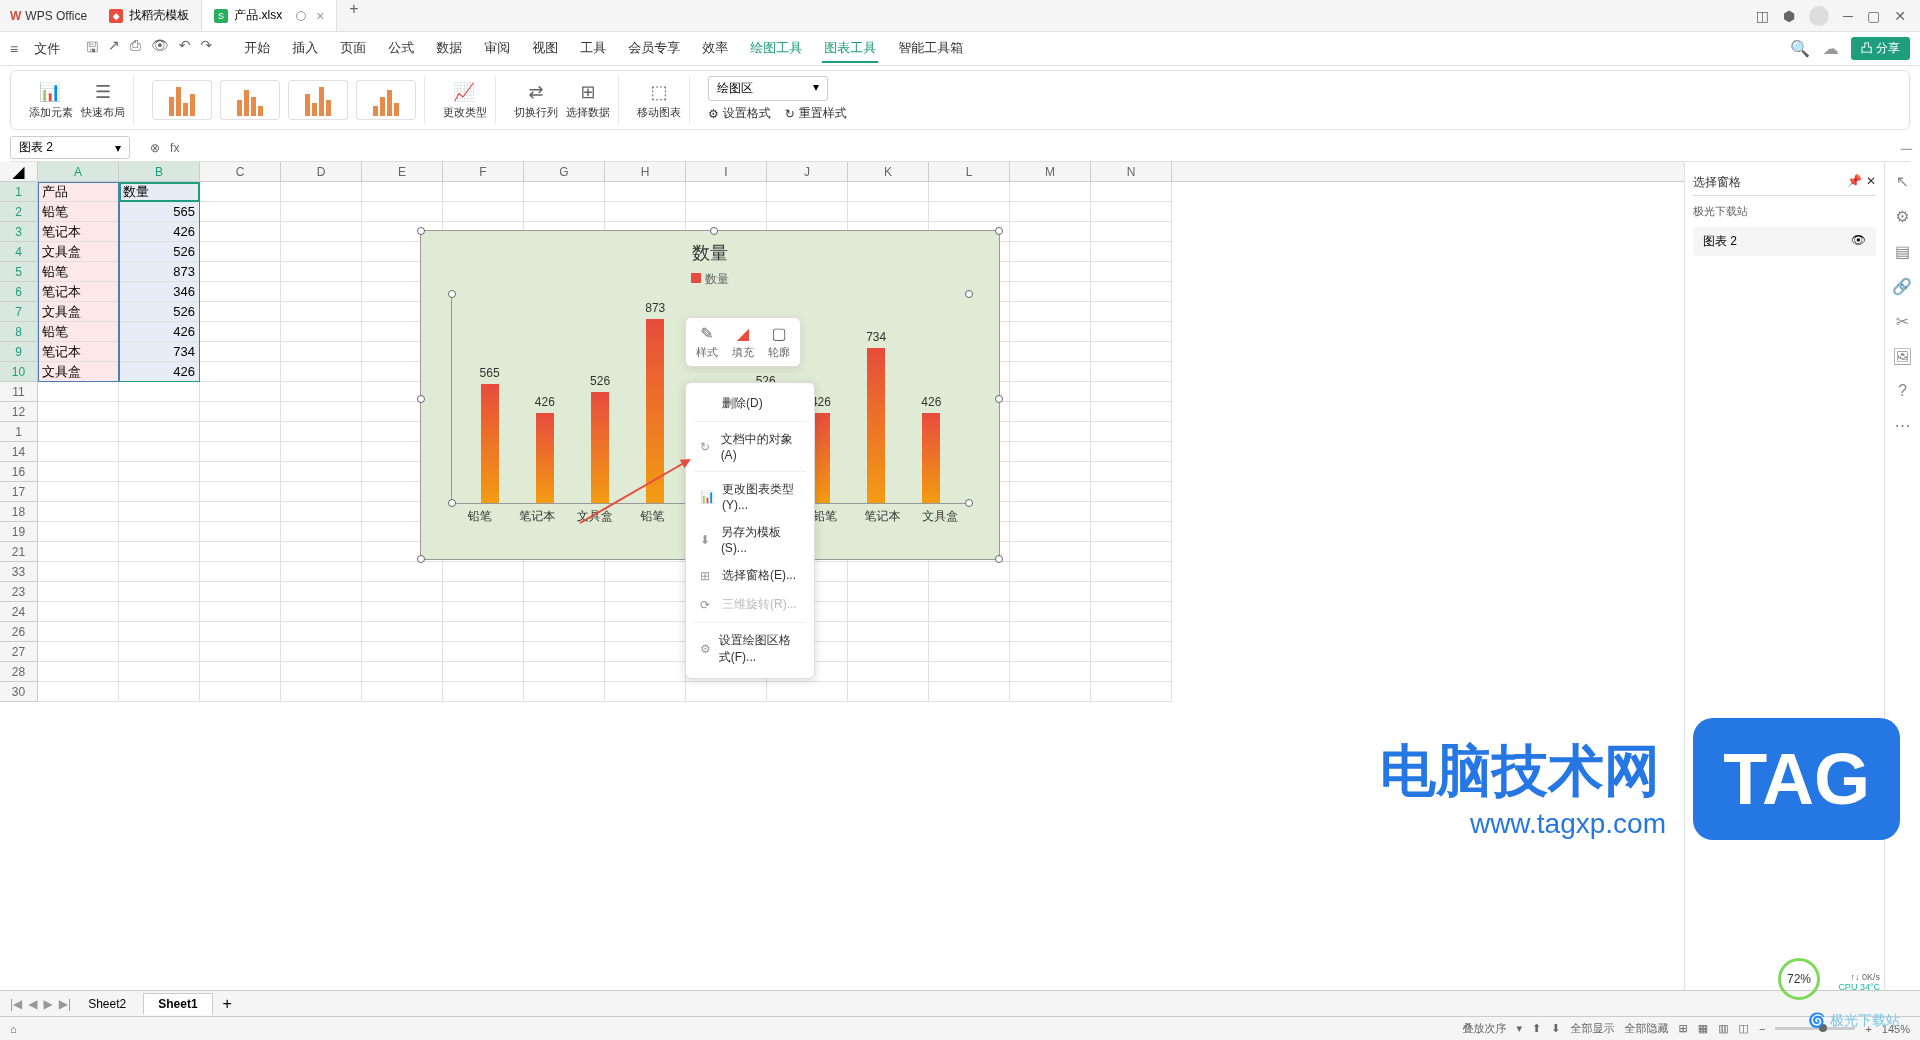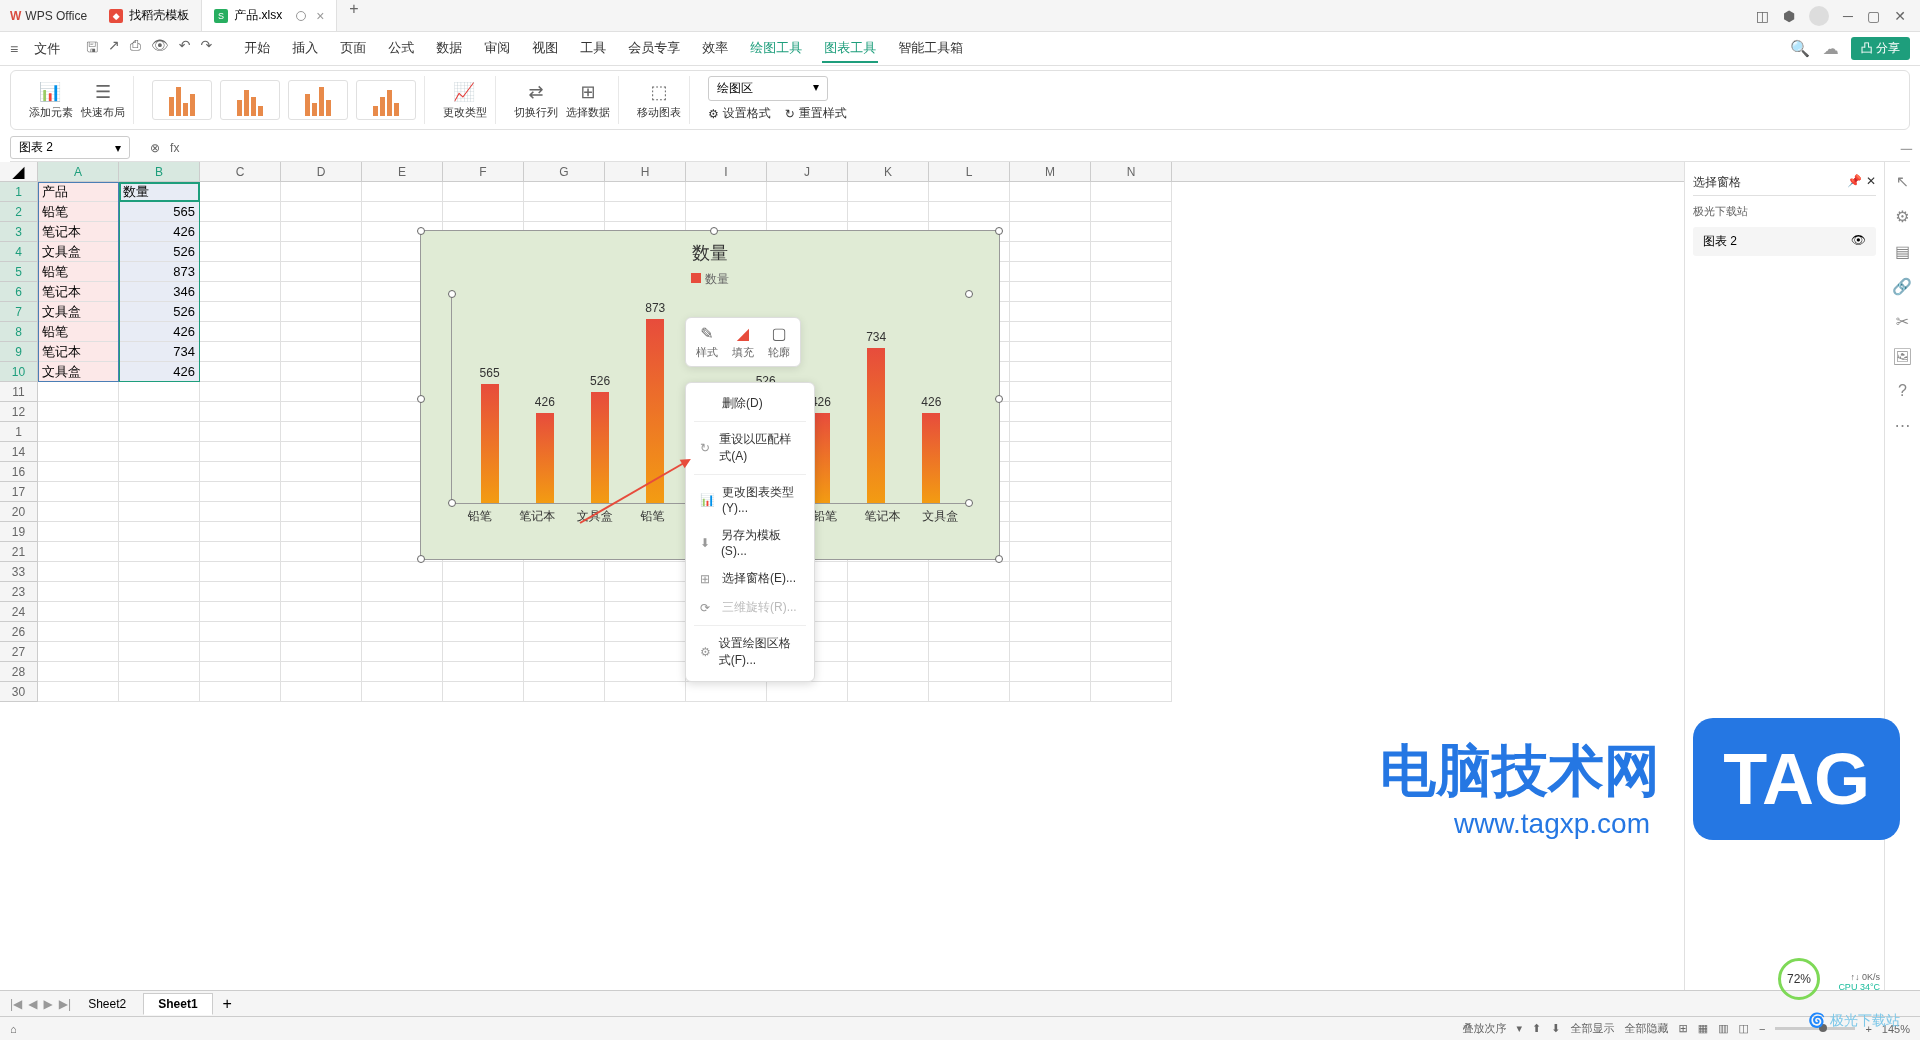--- a/index.html
+++ b/index.html
@@ -91,21 +91,21 @@
 .collapse-btn { position: absolute; right: 8px; top: 140px; font-size: 16px; color: #999; }
 .sheet-tabs { position: absolute; bottom: 24px; left: 0; right: 0; height: 26px; border-top: 1px solid #ccc; display: flex; align-items: center; background: #f5f5f5; padding: 0 10px; gap: 2px; }
 .sheet-nav { display: flex; gap: 6px; color: #999; font-size: 12px; }
 .sheet-tab { padding: 3px 14px; font-size: 12px; border: 1px solid transparent; }
 .sheet-tab.active { background: #fff; border: 1px solid #ccc; border-bottom-color: #fff; font-weight: bold; }
 .status-bar { position: absolute; bottom: 0; left: 0; right: 0; height: 24px; background: #f5f5f5; border-top: 1px solid #ccc; display: flex; align-items: center; padding: 0 10px; font-size: 11px; color: #666; }
 .status-right { margin-left: auto; display: flex; align-items: center; gap: 10px; }
 .zoom-slider { width: 80px; height: 3px; background: #ccc; position: relative; }
 .zoom-slider::after { content: ''; position: absolute; left: 55%; top: -3px; width: 8px; height: 8px; background: #666; border-radius: 50%; }
 .watermark1 { position: absolute; right: 260px; bottom: 230px; font-size: 56px; font-weight: bold; color: #2577e3; font-family: "SimHei"; }
-.watermark1-sub { position: absolute; right: 270px; bottom: 200px; font-size: 28px; color: #2577e3; }
+.watermark1-sub { position: absolute; right: 254px; bottom: 200px; font-size: 28px; color: #2577e3; }
 .watermark2 { position: absolute; right: 20px; bottom: 200px; background: #2577e3; color: #fff; font-size: 72px; font-weight: bold; padding: 20px 30px; border-radius: 20px; }
 .circle-widget { position: absolute; right: 100px; bottom: 40px; width: 42px; height: 42px; border: 3px solid #7ed957; border-radius: 50%; display: flex; align-items: center; justify-content: center; font-size: 12px; color: #333; }
 .net-widget { position: absolute; right: 40px; bottom: 48px; font-size: 9px; color: #666; text-align: right; }
 .net-widget .cpu { color: #1abc9c; }
 .watermark3 { position: absolute; right: 20px; bottom: 10px; font-size: 14px; color: #7cc7e8; margin-top: 12px; }
 </style>
 </head>
 <body>
 
 <div class="title-bar">
@@ -545,21 +545,21 @@
           <div class="cell"></div>
           <div class="cell"></div>
           <div class="cell"></div>
           <div class="cell"></div>
           <div class="cell"></div>
           <div class="cell"></div>
           <div class="cell"></div>
           <div class="cell"></div>
         </div>
         <div class="row">
-          <div class="row-h">20</div>
+          <div class="row-h">18</div>
           <div class="cell"></div>
           <div class="cell"></div>
           <div class="cell"></div>
           <div class="cell"></div>
           <div class="cell"></div>
           <div class="cell"></div>
           <div class="cell"></div>
           <div class="cell"></div>
           <div class="cell"></div>
           <div class="cell"></div>
@@ -810,21 +810,21 @@
     </div>
 
     <div class="context-menu">
       <div class="ctx-item">
           <span class="icon"></span>
           <span>删除(D)</span>
         </div>
       <div class="ctx-divider"></div>
       <div class="ctx-item">
           <span class="icon">↻</span>
-          <span>重设以匹配样式(A)</span>
+          <span>文档中的对象(A)</span>
         </div>
       <div class="ctx-divider"></div>
       <div class="ctx-item">
           <span class="icon">📊</span>
           <span>更改图表类型(Y)...</span>
         </div>
       <div class="ctx-item">
           <span class="icon">⬇</span>
           <span>另存为模板(S)...</span>
         </div>

